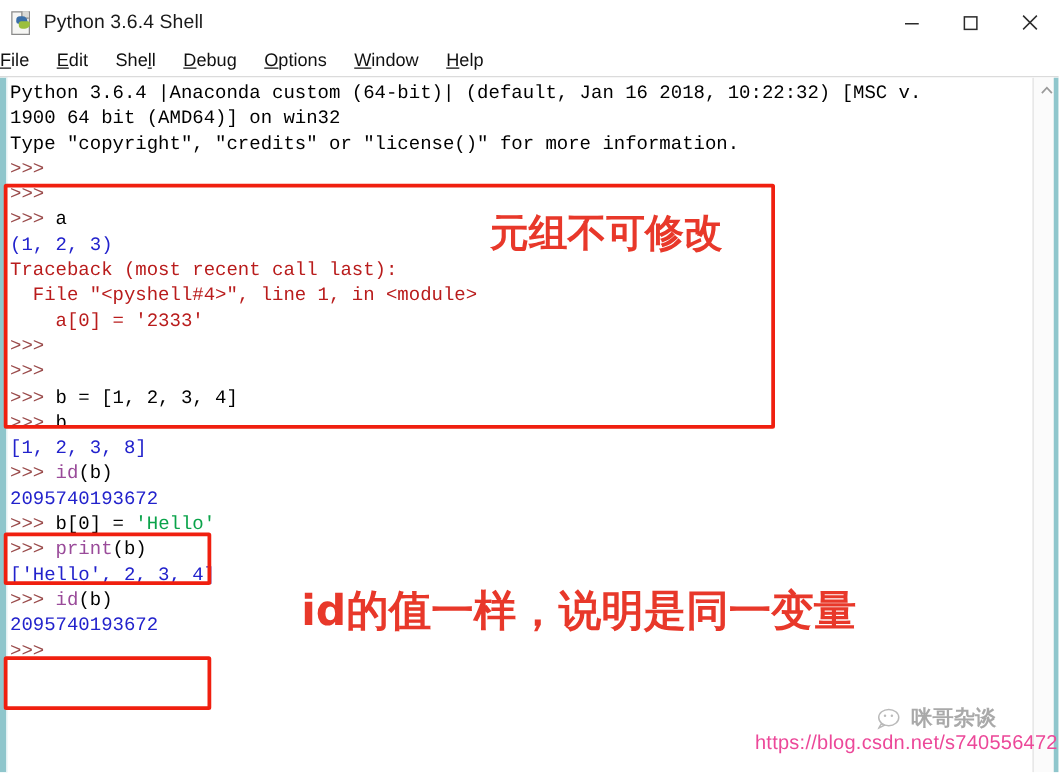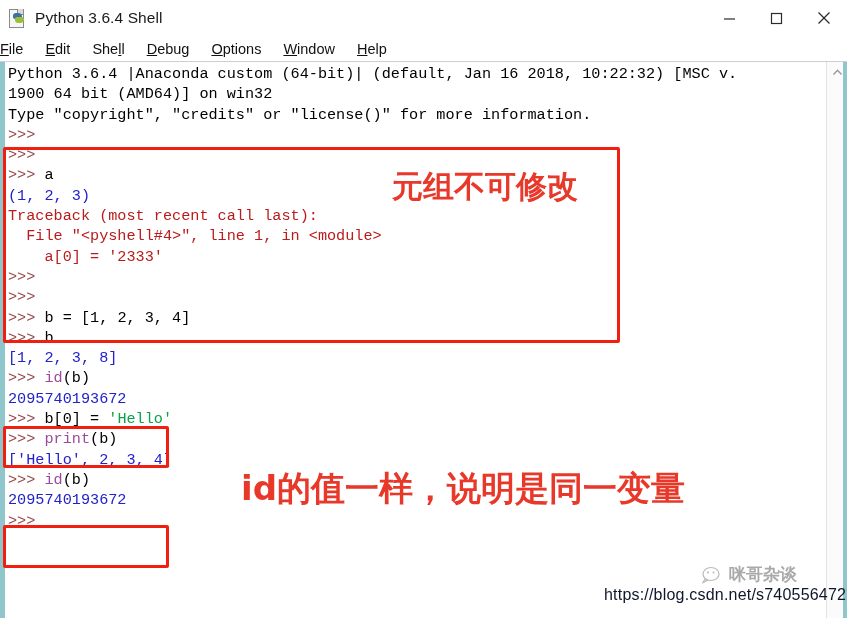--- a/index.html
+++ b/index.html
@@ -132,21 +132,21 @@
     color:#e8382a;
     font-family:"DejaVu Sans","Liberation Sans",sans-serif;
     font-weight:bold;
     white-space:nowrap;
     pointer-events:none;
   }
 
   
   .wm-url{
     position:absolute;
-    color:#0f172a;
+    color:#ec4899;
     font-size:16px;
     font-family:"Liberation Sans",sans-serif;
     letter-spacing:.2px;
     white-space:nowrap;
     pointer-events:none;
   }
   .wm-badge{
     position:absolute;
     display:flex;align-items:center;gap:5px;
     pointer-events:none;

